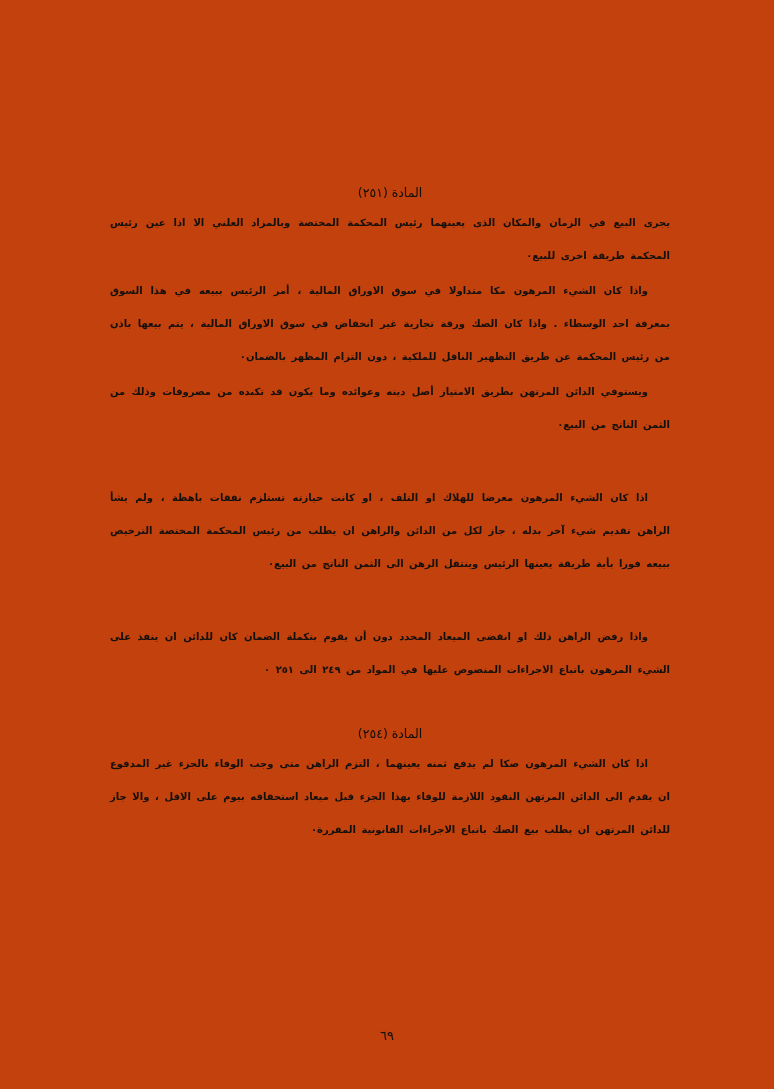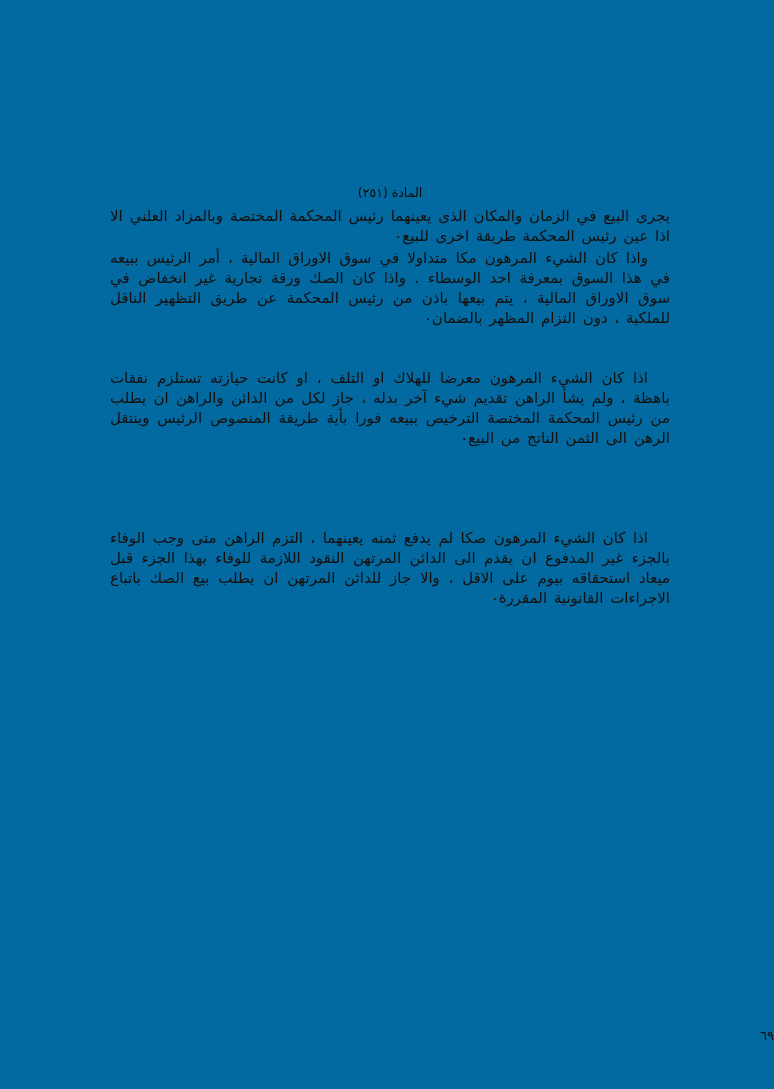--- a/index.html
+++ b/index.html
@@ -11,21 +11,21 @@
     width: 774px;
     height: 1089px;
     position: relative;
     font-family: "DejaVu Sans", sans-serif;
     color: #15110e;
     overflow: hidden;
   }
   .page {
     position: absolute;
     inset: 0;
-    background: #0369a1;
+    background: #c2410c;
   }
   .content {
     position: absolute;
     top: 185px;
     left: 110px;
     width: 560px;
   }
   .article {
     margin-bottom: 26px;
   }
@@ -34,70 +34,74 @@
     font-size: 12.5px;
     letter-spacing: 0.5px;
     margin: 0 0 6px 0;
     direction: rtl;
     color: #100d0a;
   }
   .para {
     direction: rtl;
     text-align: justify;
     text-align-last: right;
-    font-size: 15px;
-    line-height: 20px;
+    font-size: 10px;
+    line-height: 33px;
     letter-spacing: 0.6px;
     word-spacing: 2px;
     margin: 0 0 2px 0;
     text-indent: 22px;
     color: #13100d;
+    font-weight: bold;
   }
   .para.no-indent {
     text-indent: 0;
   }
   .page-number {
     position: absolute;
     top: 1028px;
     left: 0;
     width: 100%;
-    text-align: right;
+    text-align: center;
     font-size: 13px;
     letter-spacing: 1px;
     color: #13100d;
   }
   .spacer-block { height: 14px; }
 </style>
 </head>
 <body>
 
 <div class="page">
 
   <div class="content">
 
     <div class="article">
       <p class="article-heading">المادة (٢٥١)</p>
       <p class="para no-indent">يجرى البيع في الزمان والمكان الذى يعينهما رئيس المحكمة المختصة وبالمزاد العلني الا اذا عين رئيس المحكمة طريقة اخرى للبيع٠</p>
       <p class="para">واذا كان الشيء المرهون مكا متداولا في سوق الاوراق المالية ، أمر الرئيس ببيعه في هذا السوق بمعرفة احد الوسطاء . واذا كان الصك ورقة تجارية غير انخفاض في سوق الاوراق المالية ، يتم بيعها باذن من رئيس المحكمة عن طريق التظهير الناقل للملكية ، دون التزام المظهر بالضمان٠</p>
+      <p class="para">ويستوفي الدائن المرتهن بطريق الامتياز أصل دينه وعوائده وما يكون قد تكبده من مصروفات وذلك من الثمن الناتج من البيع٠</p>
     </div>
 
     <div class="spacer-block"></div>
 
     <div class="article">
-      <p class="para">اذا كان الشيء المرهون معرضا للهلاك او التلف ، او كانت حيازته تستلزم نفقات باهظة ، ولم يشأ الراهن تقديم شيء آخر بدله ، جاز لكل من الدائن والراهن ان يطلب من رئيس المحكمة المختصة الترخيص ببيعه فورا بأية طريقة المنصوص الرئيس وينتقل الرهن الى الثمن الناتج من البيع٠</p>
+      <p class="para">اذا كان الشيء المرهون معرضا للهلاك او التلف ، او كانت حيازته تستلزم نفقات باهظة ، ولم يشأ الراهن تقديم شيء آخر بدله ، جاز لكل من الدائن والراهن ان يطلب من رئيس المحكمة المختصة الترخيص ببيعه فورا بأية طريقة يعينها الرئيس وينتقل الرهن الى الثمن الناتج من البيع٠</p>
     </div>
 
     <div class="spacer-block"></div>
 
     <div class="article">
+      <p class="para">واذا رفض الراهن ذلك او انقضى الميعاد المحدد دون أن يقوم بتكملة الضمان كان للدائن ان ينفذ على الشيء المرهون باتباع الاجراءات المنصوص عليها في المواد من ٢٤٩ الى ٢٥١ ٠</p>
     </div>
 
     <div class="spacer-block"></div>
 
     <div class="article">
+      <p class="article-heading">المادة (٢٥٤)</p>
       <p class="para">اذا كان الشيء المرهون صكا لم يدفع ثمنه يعينهما ، التزم الراهن متى وجب الوفاء بالجزء غير المدفوع ان يقدم الى الدائن المرتهن النقود اللازمة للوفاء بهذا الجزء قبل ميعاد استحقاقه بيوم على الاقل ، والا جاز للدائن المرتهن ان يطلب بيع الصك باتباع الاجراءات القانونية المقررة٠</p>
     </div>
 
   </div>
 
   <div class="page-number">٦٩</div>
 
 </div>
 
 </body></html>

